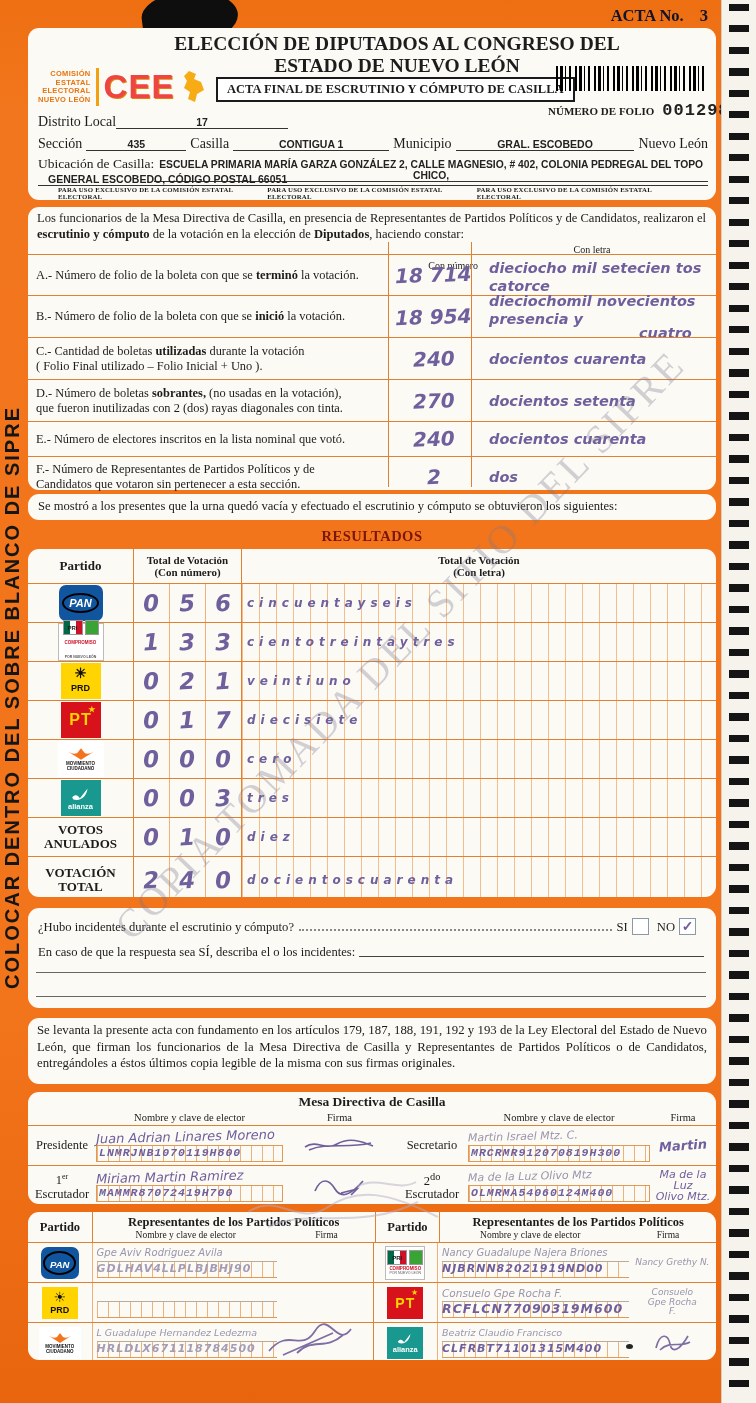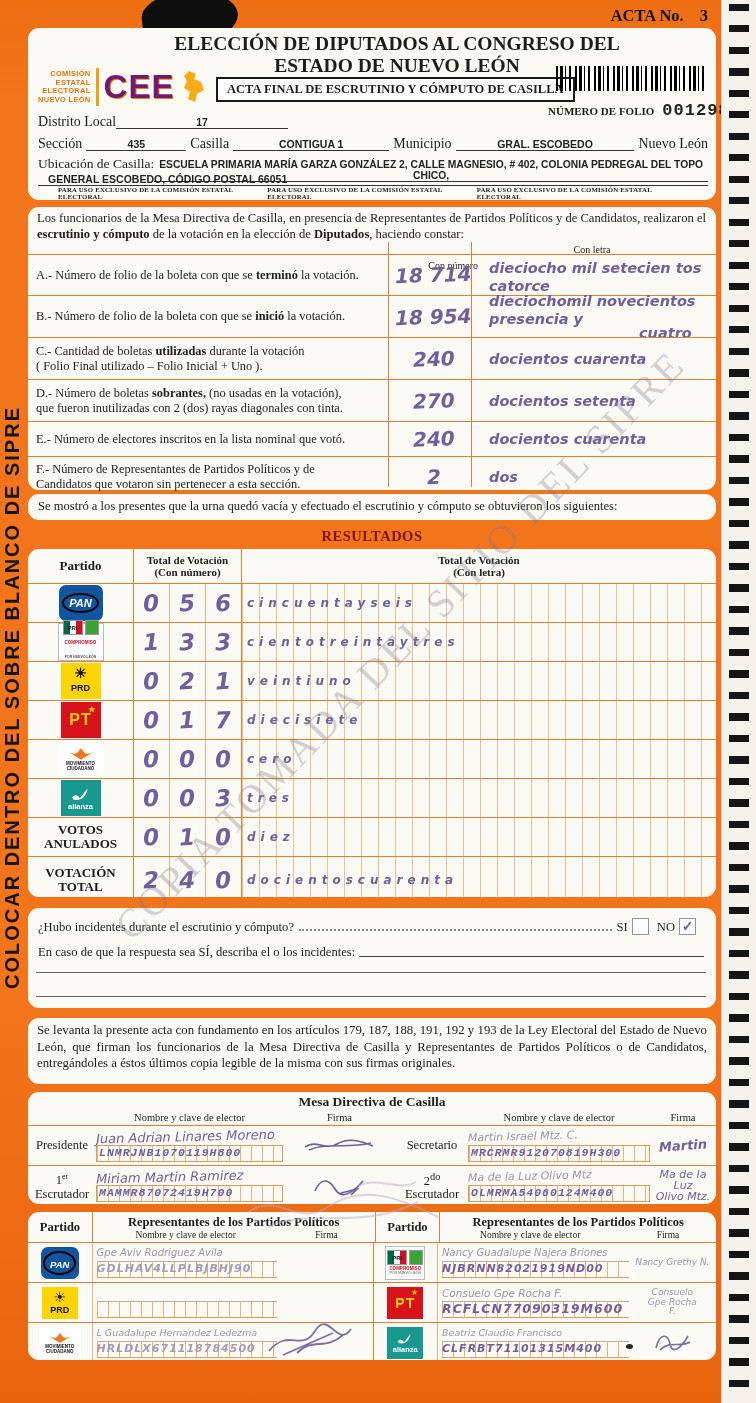--- a/index.html
+++ b/index.html
@@ -28,21 +28,21 @@
   .dot{position:absolute;left:626px;top:1344px;width:7px;height:5px;background:#242424;border-radius:50%;}
   .bleed{position:absolute;left:238px;top:1172px;z-index:3;pointer-events:none;}
   
   .header-box{top:28px;height:172px;}
   .h-title{position:absolute;left:90px;right:40px;top:5px;text-align:center;font-weight:bold;font-size:19.5px;}
   .h-title2{position:absolute;left:90px;right:40px;top:27px;text-align:center;font-weight:bold;font-size:19.5px;}
   .h-logo{position:absolute;left:10px;top:40px;display:flex;align-items:center;gap:5px;}
   .h-org{display:flex;flex-direction:column;align-items:flex-end;}
   .h-org span{font-family:"Liberation Sans",sans-serif;font-weight:bold;font-size:7.5px;line-height:8.5px;color:#e8740f;letter-spacing:.3px;}
   .h-bar{width:3px;height:38px;background:#f2a211;}
-  .h-cee{font-family:"Liberation Sans",sans-serif;font-weight:900;font-size:33px;color:#701a75;
+  .h-cee{font-family:"Liberation Sans",sans-serif;font-weight:900;font-size:33px;color:#ef4444;
         letter-spacing:1px;text-shadow:1px 1px 0 #e0870a;text-align:center;}
   .h-blob{margin-left:2px;}
   .h-sub{position:absolute;left:188px;top:49px;border:2px solid #1a1a1a;padding:3px 9px;
         font-weight:bold;font-size:12.5px;background:#fff;}
   .h-barcode{position:absolute;left:528px;top:38px;width:152px;height:25px;background:
      repeating-linear-gradient(90deg,#000 0 2px,transparent 2px 4px,#000 4px 7px,transparent 7px 9px,
      #000 9px 10px,transparent 10px 13px,#000 13px 15px,transparent 15px 19px);}
   .h-folio{position:absolute;left:520px;top:73px;width:172px;display:flex;gap:8px;align-items:baseline;}
   .h-folio-label{font-weight:bold;font-size:11px;white-space:nowrap;}
   .h-folio-val{font-family:"Liberation Mono",monospace;font-weight:bold;font-size:17px;letter-spacing:1px;color:#222;}

